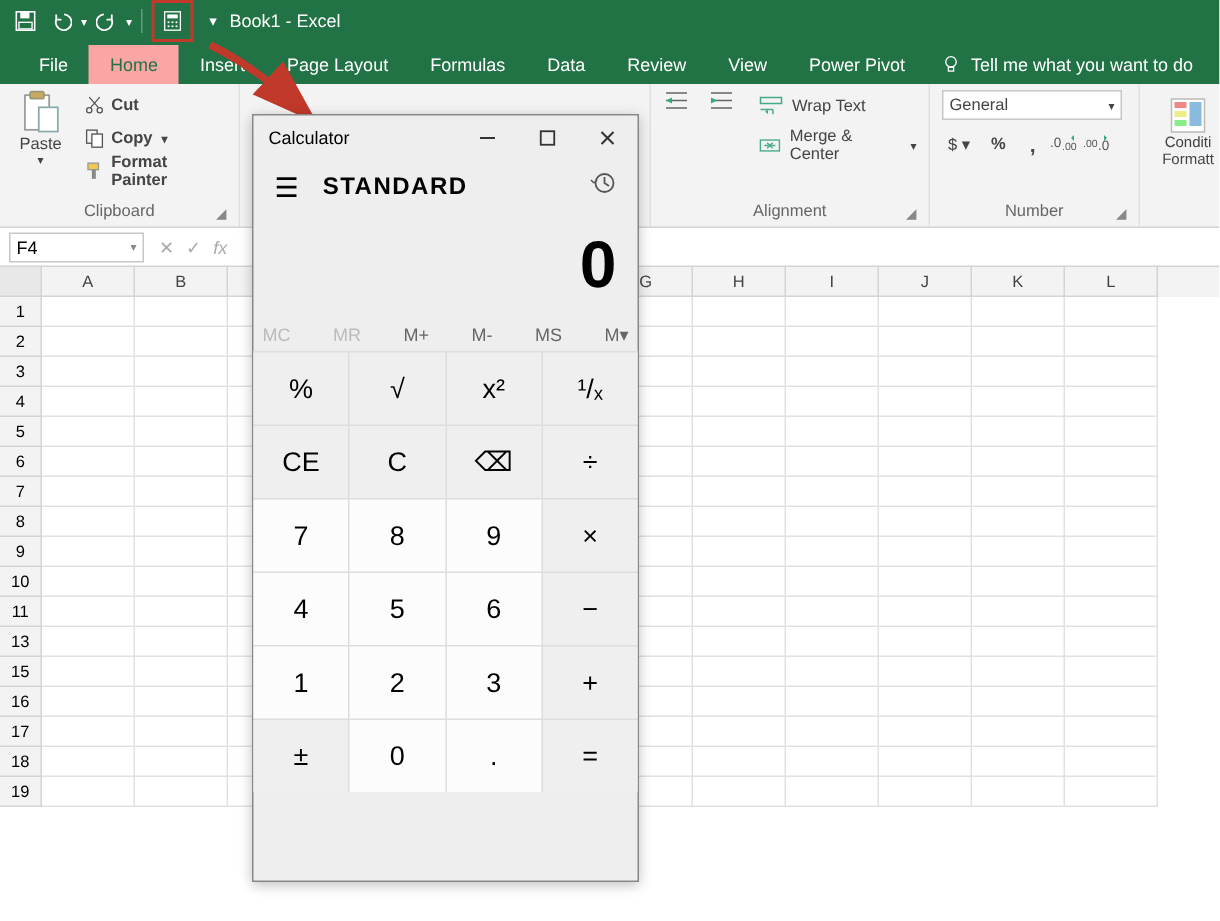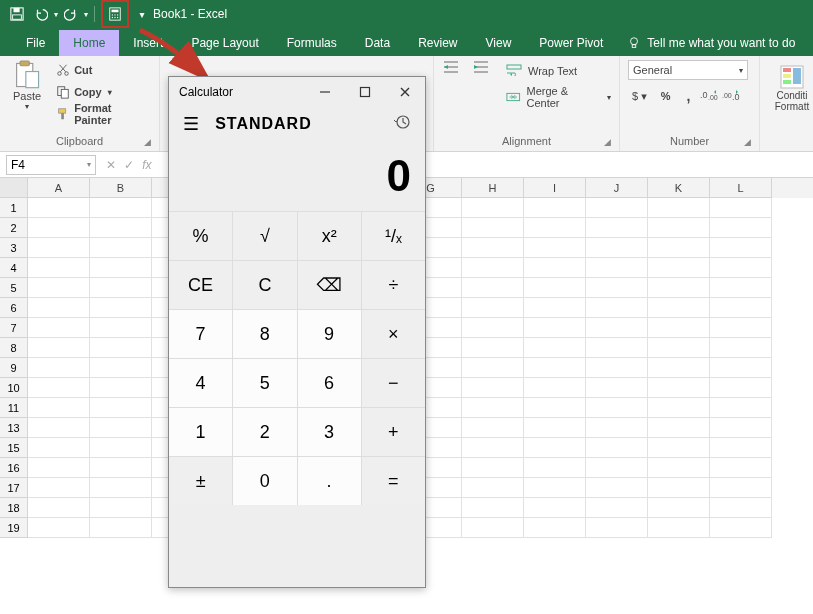--- a/index.html
+++ b/index.html
@@ -9,21 +9,21 @@
 .titlebar { height: 28px; background: #217346; display: flex; align-items: center; color: #fff; font-size: 12px; }
 .qat { display: flex; align-items: center; gap: 2px; padding-left: 6px; }
 .qat-btn { width: 22px; height: 22px; display: flex; align-items: center; justify-content: center; cursor: pointer; }
 .qat-sep { width: 1px; height: 16px; background: rgba(255,255,255,0.3); margin: 0 4px; }
 .calc-highlight { border: 2px solid #c0392b; padding: 1px; }
 .title-text { flex: 1; text-align: left; margin-right: 140px; }
 
 
 .tabs { height: 28px; background: #217346; display: flex; align-items: flex-end; color: #fff; font-size: 12px; padding-left: 12px; }
 .tab { padding: 6px 14px; cursor: pointer; }
-.tab.active { background: #c4b5fd; color: #217346; text-align: center; }
+.tab.active { background: #fca5a5; color: #217346; text-align: center; }
 .tellme { display:flex; align-items:center; gap:6px; padding:6px 10px; }
 
 
 .ribbon { height: 96px; background: #f3f3f3; border-bottom: 1px solid #d4d4d4; display: flex; font-size: 11px; color: #444; }
 .group { border-right: 1px solid #e1e1e1; padding: 4px 8px 0 8px; display: flex; flex-direction: column; }
 .group-body { flex: 1; display: flex; align-items: flex-start; }
 .group-label { text-align: center; font-size: 11px; color: #666; padding: 2px 0 4px; position: relative; }
 .group-label .dlg { position: absolute; right: 0; bottom: 4px; font-size: 9px; color: #888; }
 .paste-big { display:flex; flex-direction:column; align-items:center; width:40px; }
 .paste-icon { width:28px; height:30px; }
@@ -590,20 +590,28 @@
   <div class="calc-mode">
     <span class="burger">☰</span>
     <span class="mode-label">STANDARD</span>
     <span class="hist"><svg width="18" height="18" viewBox="0 0 18 18">
           <circle cx="10" cy="9" r="6" fill="none" stroke="#555" stroke-width="1.2"></circle>
           <path d="M10 5 v4 l3 2" stroke="#555" fill="none" stroke-width="1.2"></path>
           <path d="M3 9 l-2 -2 M3 9 l2 -2" stroke="#555" fill="none"></path>
         </svg></span>
   </div>
   <div class="display">0</div>
+  <div class="memrow" id="memrow">
+      <span class="disabled">MC</span>
+      <span class="disabled">MR</span>
+      <span>M+</span>
+      <span>M-</span>
+      <span>MS</span>
+      <span>M▾</span>
+    </div>
   <div class="keys" id="calckeys">
       <div class="key op">%</div>
       <div class="key op">√</div>
       <div class="key op">x²</div>
       <div class="key op">¹/ₓ</div>
       <div class="key op">CE</div>
       <div class="key op">C</div>
       <div class="key op">⌫</div>
       <div class="key op">÷</div>
       <div class="key num">7</div>

